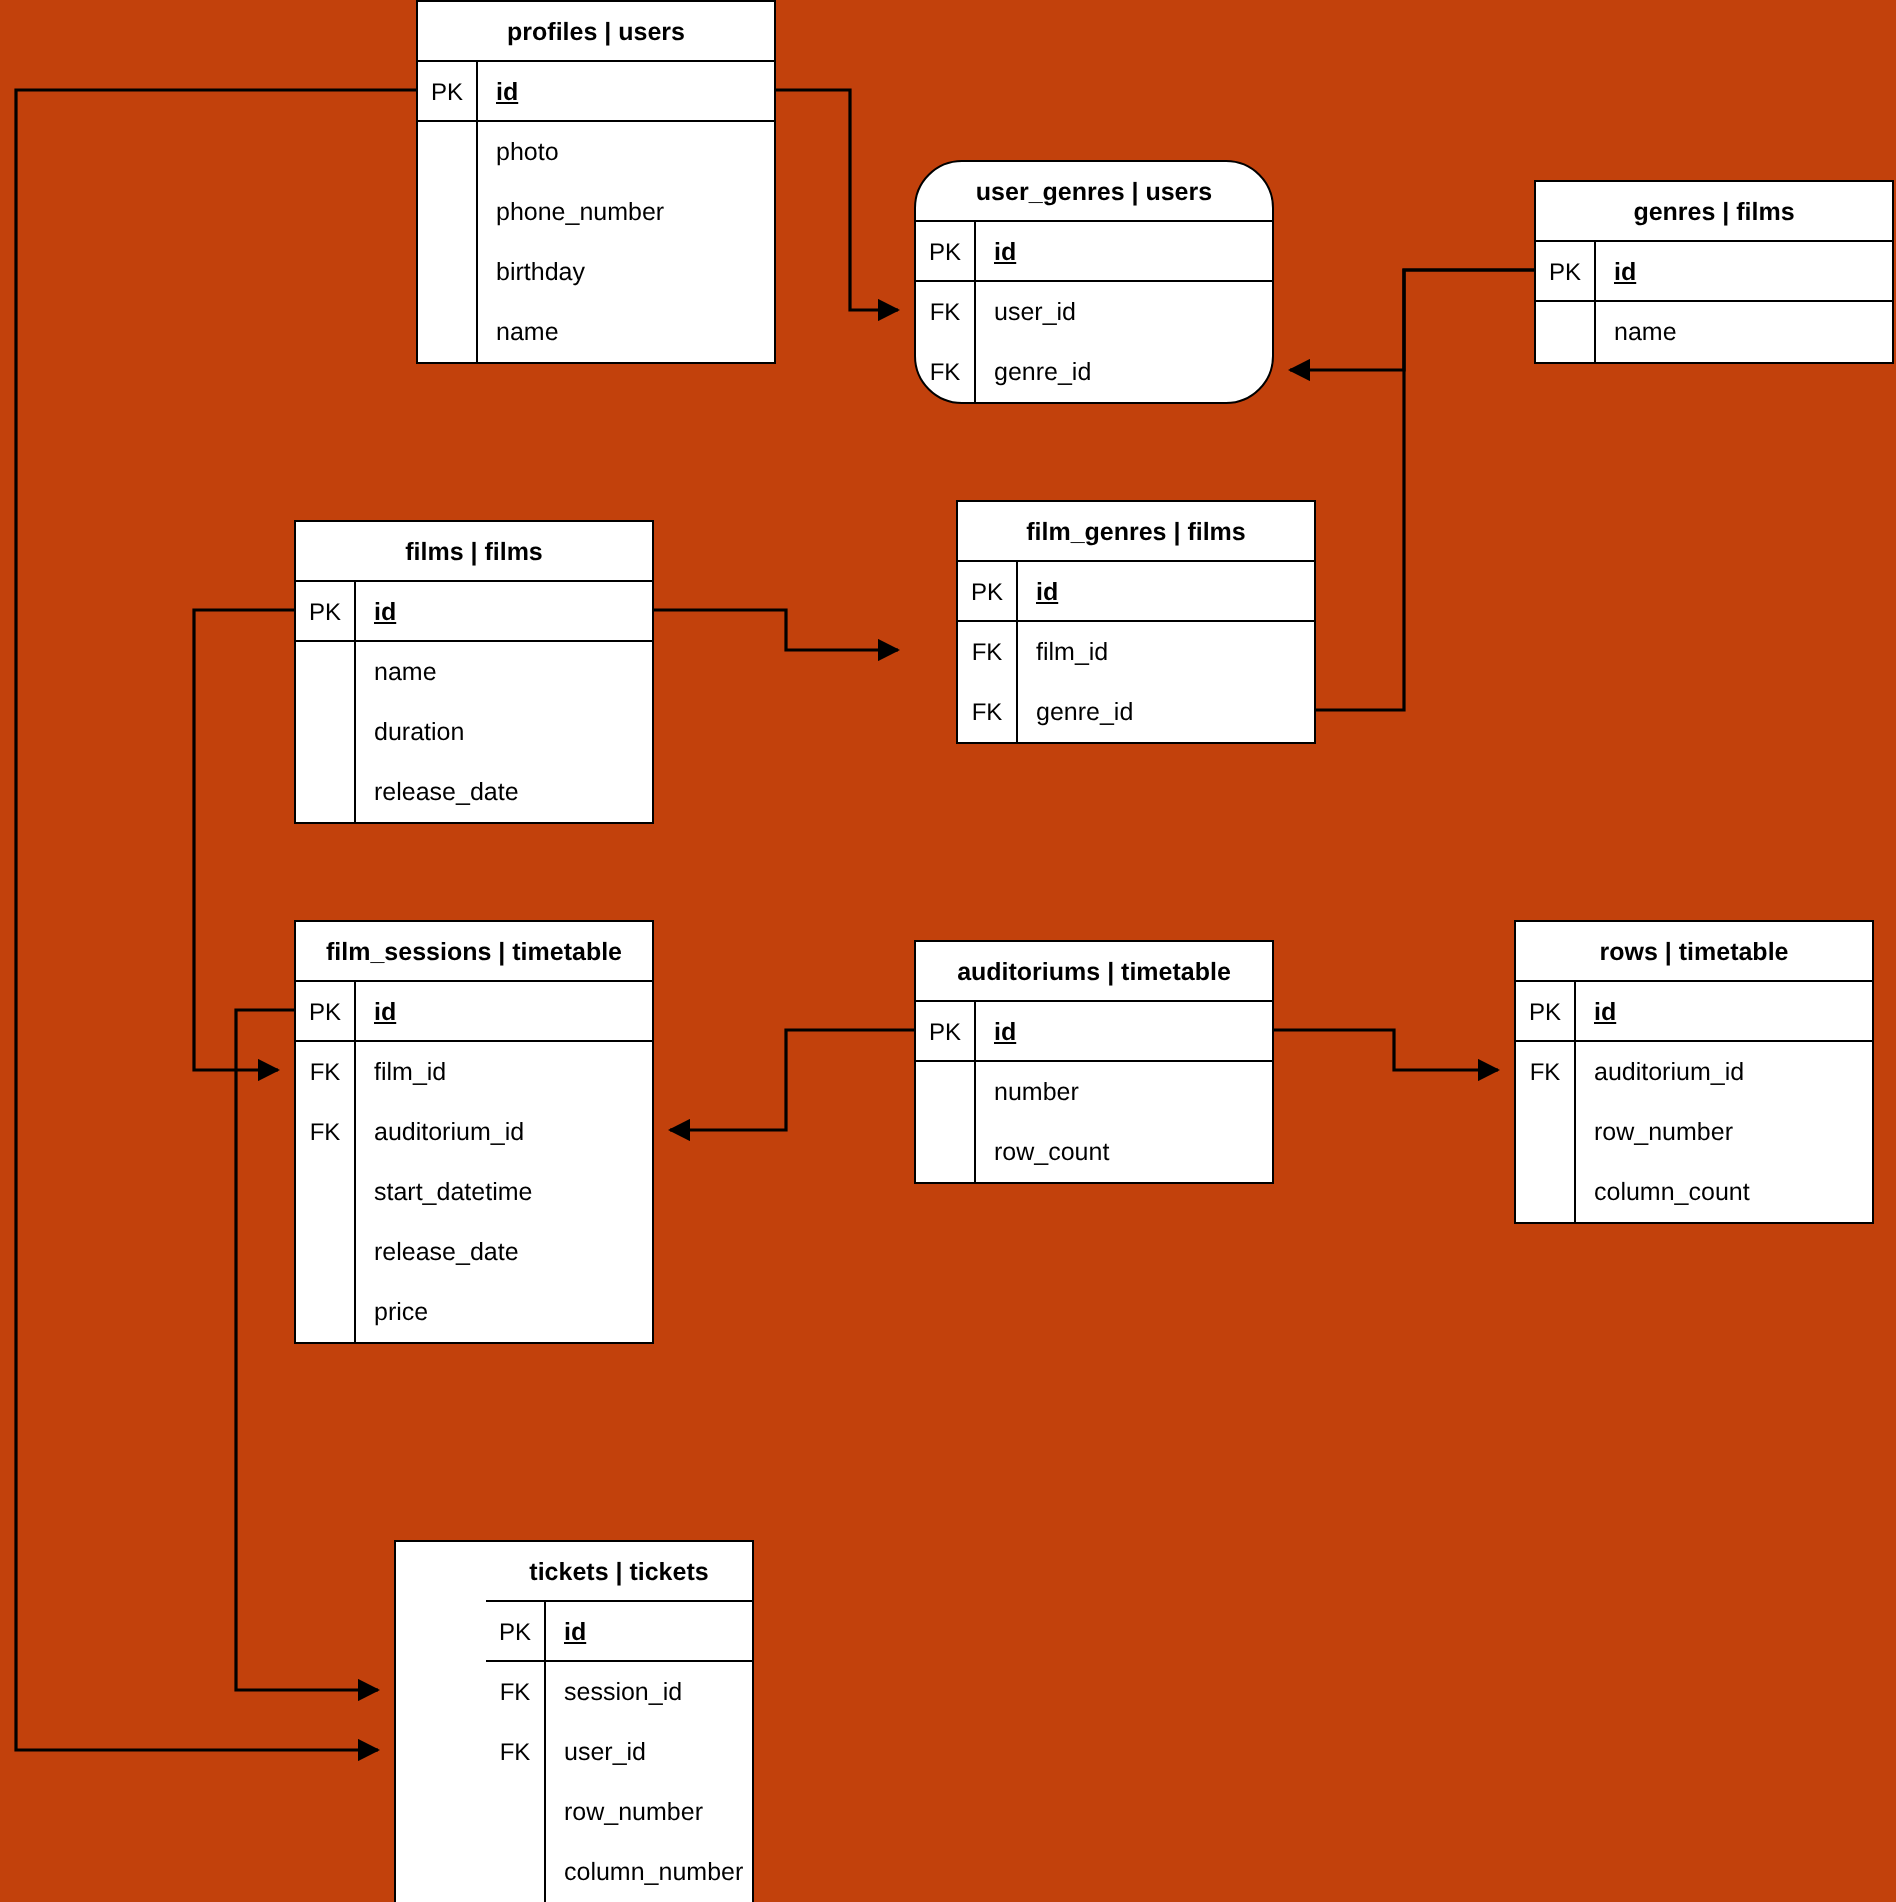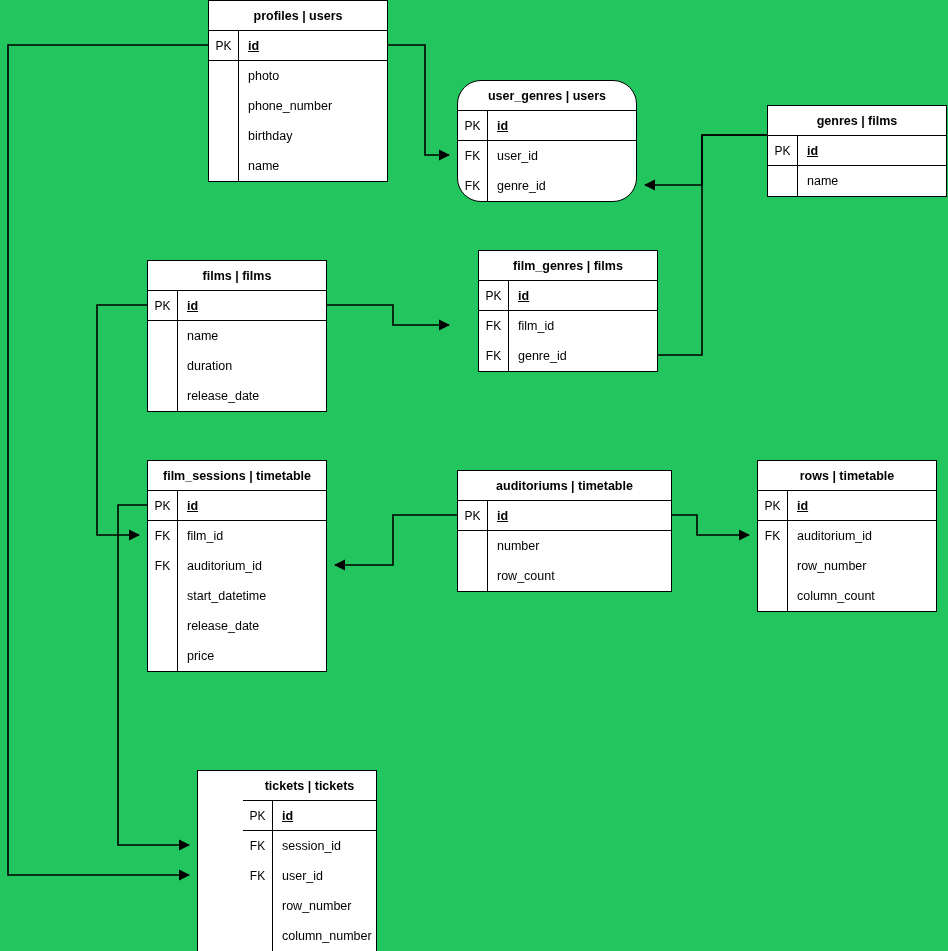--- a/index.html
+++ b/index.html
@@ -9,21 +9,21 @@
   }
   body {
     font-family: "Liberation Sans", sans-serif;
     color: #000000;
   }
   #canvas {
     position: relative;
     width: 948px;
     height: 951px;
     overflow: hidden;
-    background: #22c55e;
+    background: #c2410c;
   }
   #edges {
     position: absolute;
     left: 0;
     top: 0;
     width: 948px;
     height: 951px;
     pointer-events: none;
   }
   .entity {
@@ -143,21 +143,21 @@
           <div class="attr-row">
             <div class="attr-key fk">FK</div>
             <div class="attr-name">user_id</div>
           </div>
           <div class="attr-row">
             <div class="attr-key fk">FK</div>
             <div class="attr-name">genre_id</div>
           </div>
         </div>
       </div>
-      <div class="entity" style="left: 767px; top: 105px; width: 180px;">
+      <div class="entity" style="left: 767px; top: 90px; width: 180px;">
         <div class="entity-title">genres | films</div>
         <div class="entity-body">
           <div class="attr-row key-row">
             <div class="attr-key">PK</div>
             <div class="attr-name pk-name">id</div>
           </div>
           <div class="attr-row">
             <div class="attr-key"></div>
             <div class="attr-name">name</div>
           </div>
@@ -223,21 +223,21 @@
           <div class="attr-row">
             <div class="attr-key"></div>
             <div class="attr-name">release_date</div>
           </div>
           <div class="attr-row">
             <div class="attr-key"></div>
             <div class="attr-name">price</div>
           </div>
         </div>
       </div>
-      <div class="entity" style="left: 457px; top: 470px; width: 215px;">
+      <div class="entity" style="left: 457px; top: 470px; width: 180px;">
         <div class="entity-title">auditoriums | timetable</div>
         <div class="entity-body">
           <div class="attr-row key-row">
             <div class="attr-key">PK</div>
             <div class="attr-name pk-name">id</div>
           </div>
           <div class="attr-row">
             <div class="attr-key"></div>
             <div class="attr-name">number</div>
           </div>

